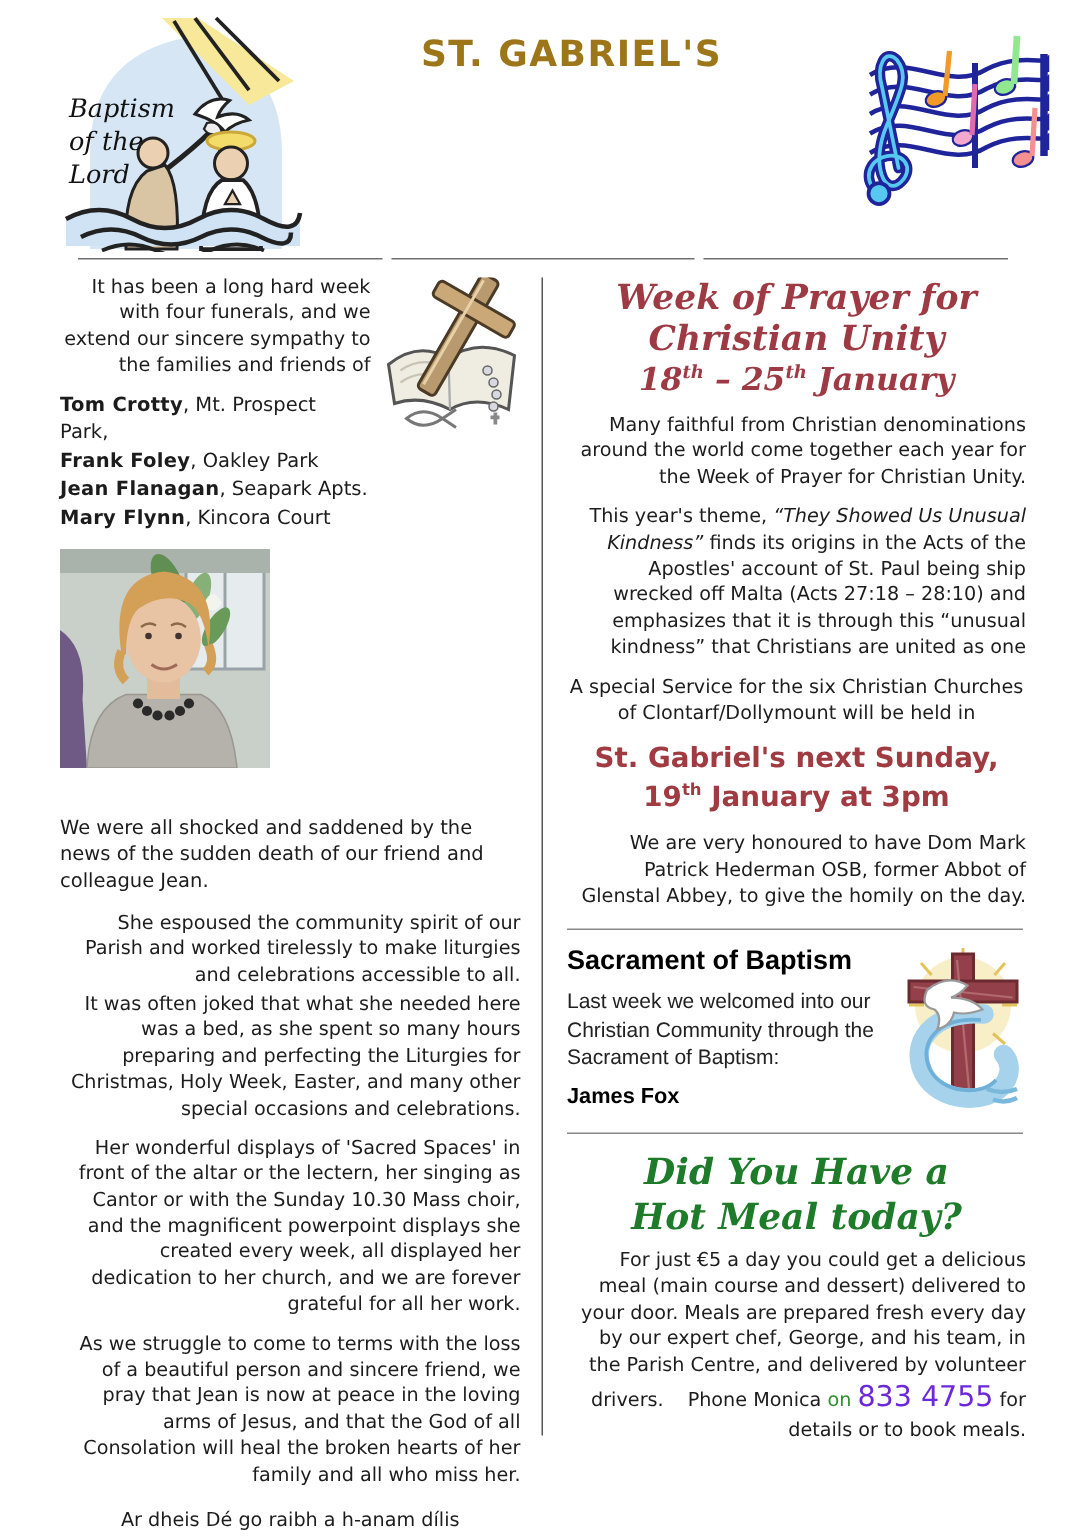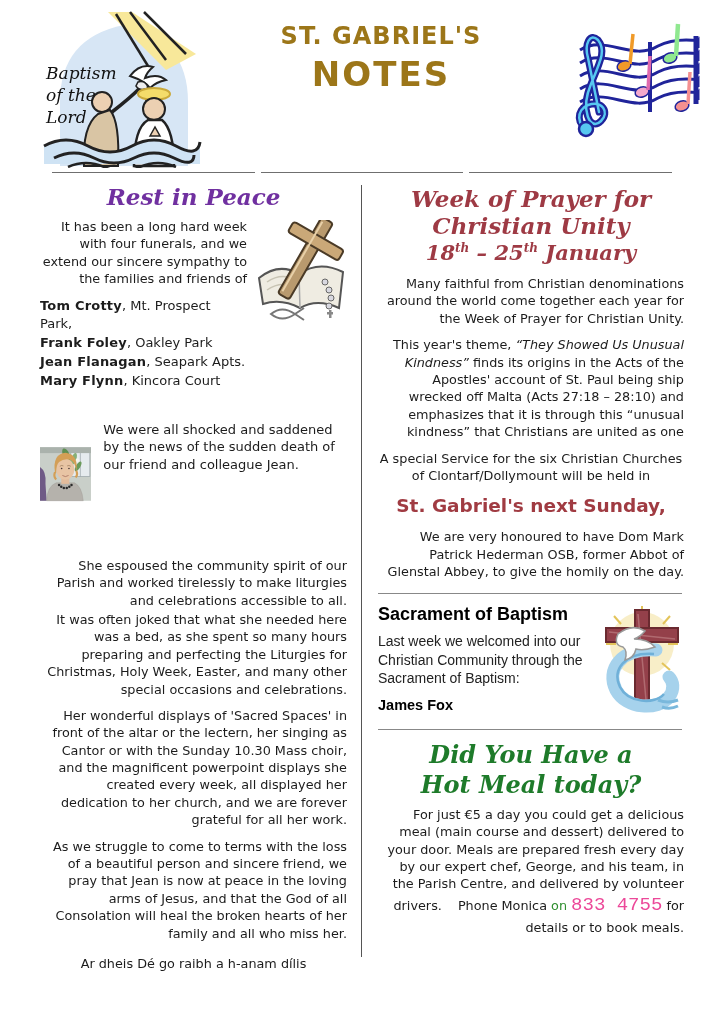--- a/index.html
+++ b/index.html
@@ -29,21 +29,21 @@
   .col-right { width:306px; padding-left:16px; padding-right:26px; }
 
   p, .names, .shocked, .blessing { font-size:12.8px; line-height:1.36; margin:0; }
   p { margin-top:9px;text-align:right; }
 
   .rip-title { text-align:center; font-family:"DejaVu Serif",serif; font-style:italic;
           font-weight:bold; font-size:23px; color:#7030a0; margin:0 0 8px; }
   .cross-book { float:right; margin:2px 0 4px 6px; }
   .names { margin-top:9px; font-size:13px; line-height:1.45; }
   .names b { letter-spacing:.2px; }
-  .photo-row { display:flex; gap:12px; margin-top:10px; align-items:flex-start; }
+  .photo-row { display:flex; gap:12px; margin-top:10px; align-items:flex-start;flex-direction:column; }
   .shocked { padding-top:20px; font-size:13px; }
   .blessing { text-align:center; margin-top:13px; }
 
   .unity-title { text-align:center; font-family:"DejaVu Serif",serif; font-style:italic;
           font-weight:bold; color:#9e3a44; line-height:1.18; margin-top:2px; }
   .u12 { font-size:23px; }
   .u3 { font-size:21px; margin-top:2px; }
   .u3 sup { font-size:12px; }
   .theme-i { font-style:italic; }
   .service { text-align:center; margin-top:9px; }
@@ -57,21 +57,21 @@
   .bap-text { flex:1; }
   .bap-title { font-family:"Liberation Sans",sans-serif; font-weight:bold; font-size:18px; color:#000; }
   .bap-body  { font-family:"Liberation Sans",sans-serif; font-size:14px; line-height:1.32; margin-top:7px; color:#222; }
   .bap-name  { font-family:"Liberation Sans",sans-serif; font-weight:bold; font-size:14.5px; margin-top:9px; color:#000; }
 
   .meal-title { text-align:center; font-family:"DejaVu Serif",serif; font-style:italic;
           font-weight:bold; font-size:24px; color:#1e7b2a; line-height:1.22; margin-top:10px; }
   .meal-body { margin-top:7px; }
   .phone-label { margin-left:16px; }
   .on-green { color:#2f8f2f; }
-  .phone-number { color:#ec4899; font-size:19px;font-family:Liberation Mono, monospace; }
+  .phone-number { color:#6d28d9; font-size:19px; }
 </style>
 </head>
 <body>
 
 <div class="page">
 
   <div class="header">
 
     <div class="baptism-art">
       <svg width="192" height="158" viewBox="0 0 192 158">
@@ -98,21 +98,20 @@
       </svg>
       <div class="baptism-caption">
         <div>Baptism</div>
         <div>of the</div>
         <div>Lord</div>
       </div>
     </div>
 
     <div class="masthead">
       <div class="m1">ST. GABRIEL'S</div>
-      <div class="m2">NOTES</div>
     </div>
 
     <div class="music-art">
       <svg width="160" height="142" viewBox="0 0 160 142">
         <g stroke="#20249a" stroke-width="3" fill="none">
           <path d="M34,38 C60,22 86,50 112,34 C132,24 150,30 152,28 L152,36"></path>
           <path d="M34,51 C60,35 86,63 112,47 C132,37 150,43 152,41 L152,49"></path>
           <path d="M34,64 C60,48 86,76 112,60 C132,50 150,56 152,54 L152,62"></path>
           <path d="M34,77 C60,61 86,89 112,73 C132,63 150,69 152,67 L152,75"></path>
           <path d="M34,90 C60,74 86,102 112,86 C132,76 150,82 152,80 L152,88"></path>
@@ -136,21 +135,20 @@
 
   <div class="top-rule">
     <span></span>
       <span></span>
       <span></span>
   </div>
 
   <div class="main">
 
     <div class="col-left">
-      <div class="rip-title">Rest in Peace</div>
 
       <div>
         <span class="cross-book">
           <svg width="94" height="104" viewBox="0 0 94 104">
             <path d="M6,58 Q26,42 46,54 Q66,40 90,52 L86,88 Q64,78 47,88 Q28,78 10,84 Z" fill="#efece2" stroke="#555" stroke-width="2"></path>
             <line x1="46" y1="54" x2="47" y2="88" stroke="#aaa" stroke-width="1.5"></line>
             <path d="M14,62 Q28,52 44,60 M14,70 Q28,60 44,68" stroke="#c8c4b4" stroke-width="1.5" fill="none"></path>
             <g transform="rotate(30 52 38)">
               <rect x="46" y="-6" width="13" height="88" rx="3" fill="#b99a6e" stroke="#4a3a26" stroke-width="2"></rect>
               <rect x="24" y="12" width="58" height="12" rx="3" fill="#caa878" stroke="#4a3a26" stroke-width="2"></rect>
@@ -222,20 +220,21 @@
         <div class="u12">Christian Unity</div>
         <div class="u3"><span>18</span><sup>th</sup><span> – 25</span><sup>th</sup><span> January</span></div>
       </div>
 
       <p>Many faithful from Christian denominations around the world come together each year for the Week of Prayer for Christian Unity.</p>
       <p><span>This year's theme, </span><span class="theme-i">“They Showed Us Unusual Kindness”</span><span> finds its origins in the Acts of the Apostles' account of St. Paul being ship wrecked off Malta  (Acts 27:18 – 28:10) and emphasizes that it is through this “unusual kindness” that Christians are united as one</span></p>
       <p class="service">A special Service for the six Christian Churches of Clontarf/Dollymount will be held in</p>
 
       <div class="venue">
         <div>St. Gabriel's next Sunday,</div>
+        <div><span>19</span><sup>th</sup><span> January at 3pm</span></div>
       </div>
 
       <p>We are very honoured to have Dom Mark Patrick Hederman OSB, former Abbot of Glenstal Abbey, to give the homily on the day.</p>
 
       <div class="hrule"></div>
 
       <div class="bap-section">
         <div class="bap-row">
           <div class="bap-text">
             <div class="bap-title">Sacrament of Baptism</div>

